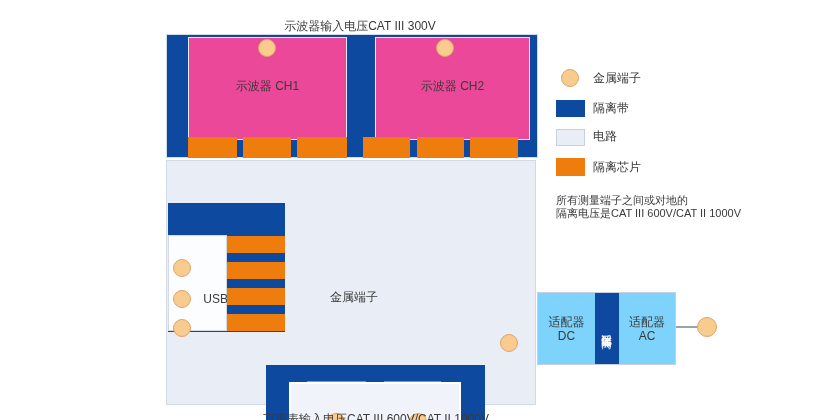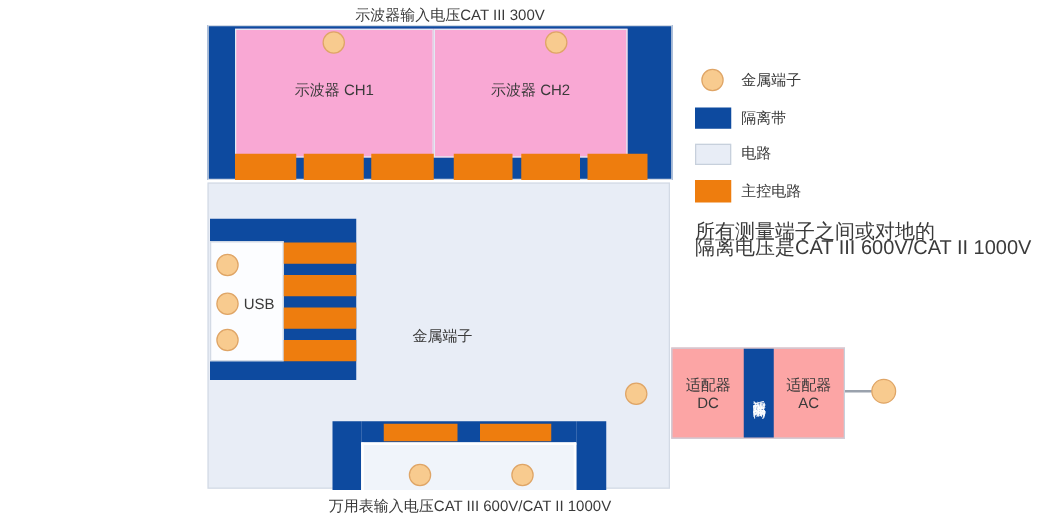--- a/index.html
+++ b/index.html
@@ -1,87 +1,87 @@
 <!DOCTYPE html>
 <html><head>
 <meta charset="utf-8">
 <style>
   * { box-sizing: border-box; margin: 0; padding: 0; }
   html,body { background:#fff; }
   body { font-family: "Liberation Sans", "DejaVu Sans", sans-serif; color:#3a3a3a; }
   #canvas { position:relative; width:840px; height:420px; background:#ffffff; overflow:hidden; }
-  .abs { position:absolute; }
+  .abs { position:absolute;margin-top:14px; }
   .txt { font-size:12px; line-height:14px; color:#3a3a3a; white-space:nowrap; }
   .center { text-align:center; }
 
   
   #cap-top  { left:250px; top:5px;  width:220px; }
   #cap-bot  { left:256px; top:398px; width:240px; }
 
   
   #scope { left:166px; top:20px; width:372px; height:124px; background:#0d4a9f; border:1px solid #d3dae5; }
-  .chbox { position:absolute; top:2px; height:103px; background:#f9a8d4; border:1px solid #e3e9f2;text-decoration:underline; }
+  .chbox { position:absolute; top:2px; height:103px; background:#ec4899; border:1px solid #e3e9f2;text-decoration:underline; }
   #ch1-box { left:21px;  width:159px; }
-  #ch2-box { left:180px; width:155px; }
+  #ch2-box { left:208px; width:155px; }
   .ch-label { position:absolute; left:0; right:0; top:41px; }
   .terminal { position:absolute; width:18px; height:18px; border-radius:50%;
               background:#f8cb8f; border:1.5px solid #dfa566; }
   #ch1-term { left:91px;  top:4px; }
   #ch2-term { left:269px; top:4px; }
   .chip { position:absolute; background:#ee7d0e; }
   .scope-chip { top:102px; height:21px; }
   #sc1 { left:21px;  width:49px; } #sc2 { left:76px;  width:48px; } #sc3 { left:130px; width:50px; }
   #sc4 { left:196px; width:47px; } #sc5 { left:250px; width:47px; } #sc6 { left:303px; width:48px; }
 
   
   #main { left:166px; top:146px; width:370px; height:245px; background:#e8edf6; border:1px solid #d3dae5; }
   #usb-asm { left:1px; top:28px; width:117px; height:129px; background:#0d4a9f; }
   #usb-box { left:0; top:18px; width:59px; height:96px; background:#fcfdff; border:1px solid #d3dae5; }
   .usb-term { left:4px; }
   #usb-t1 { top:9px; } #usb-t2 { top:40px; } #usb-t3 { top:69px; }
-  #usb-label { left:26px; top:42px; width:33px; text-align:left; }
+  #usb-label { left:26px; top:42px; width:33px; text-align:right; }
   .usb-chip { left:59px; width:58px; height:17px; }
   #uc1 { top:19px; } #uc2 { top:45px; } #uc3 { top:71px; } #uc4 { top:97px; }
   #controller-label { left:107px; top:115px; width:160px; }
   #charge-label { left:281px; top:140px; width:120px; }
   #charge-term { left:333px; top:159px; }
   .mm-bar { background:#0d4a9f; top:190px; height:55px; }
   #mm-bar-l { left:99px;  width:23px; }
   #mm-bar-r { left:294px; width:24px; }
   #mm-strip { left:122px; top:190px; width:172px; height:17px; background:#0d4a9f; }
   #mm-chip1 { left:18px; top:2px; width:59px; height:14px; }
   #mm-chip2 { left:95px; top:2px; width:57px; height:14px; }
   #mm-box { left:122px; top:207px; width:172px; height:38px; background:#f0f4fa;
             border:2px solid #ffffff; border-bottom:none; }
   #mm-label { left:0; right:0; top:8px; }
   #mm-t1 { left:36px;  top:15px; }
   #mm-t2 { left:118px; top:15px; }
 
   
-  #adapter { left:537px; top:278px; width:139px; height:73px; background:#fca5a5;
+  #adapter { left:537px; top:278px; width:139px; height:73px; background:#7dd3fc;
              border:1px solid #c7d0dc; display:flex; }
   .ad-sec { display:flex; flex-direction:column; align-items:center; justify-content:center; }
   #ad-dc { width:57px; }
   #ad-iso { width:24px; background:#0d4a9f; color:#fff; display:flex; align-items:center; justify-content:center; }
   #ad-iso span { writing-mode:vertical-rl; text-orientation:upright; font-size:10.5px;
                  letter-spacing:1px; line-height:24px; color:#fff; }
   #ad-ac { flex:1; }
   #ad-line { left:676px; top:312px; width:22px; height:2px; background:#9aa2ad; }
   #ad-term { left:697px; top:303px; width:20px; height:20px; }
 
   
   #lg-term  { left:561px; top:55px; }
   #lg-band  { left:556px; top:86px;  width:29px; height:17px; background:#0d4a9f; }
   #lg-circ  { left:556px; top:115px; width:29px; height:17px; background:#e8edf6; border:1px solid #c7d0dc; }
   #lg-chip  { left:556px; top:144px; width:29px; height:18px; background:#ee7d0e; }
   #lg-l1 { left:593px; top:57px; }
   #lg-l2 { left:593px; top:87px;text-align:right; }
   #lg-l3 { left:593px; top:116px;font-family:Liberation Mono, monospace; }
   #lg-l4 { left:593px; top:146px; }
-  #note { left:556px; top:180px; width:250px; font-size:16px; line-height:12.5px; color:#3a3a3a; }
+  #note { left:556px; top:180px; width:250px; font-size:11px; line-height:12.5px; color:#3a3a3a; }
   #note div { white-space:nowrap; }
 </style>
 </head>
 <body>
 
 <div id="canvas">
 
   <div class="abs txt center" id="cap-top">示波器输入电压CAT III 300V</div>
 
   <div class="abs" id="scope">
@@ -148,21 +148,21 @@
   <div class="abs" id="ad-line"></div>
   <div class="terminal abs" id="ad-term"></div>
 
   <div class="terminal abs" id="lg-term"></div>
   <div class="abs txt" id="lg-l1">金属端子</div>
   <div class="abs" id="lg-band"></div>
   <div class="abs txt" id="lg-l2">隔离带</div>
   <div class="abs" id="lg-circ"></div>
   <div class="abs txt" id="lg-l3">电路</div>
   <div class="abs" id="lg-chip"></div>
-  <div class="abs txt" id="lg-l4">主控电路</div>
+  <div class="abs txt" id="lg-l4">隔离芯片</div>
 
   <div class="abs" id="note">
     <div>所有测量端子之间或对地的</div>
     <div>隔离电压是CAT III 600V/CAT II 1000V</div>
   </div>
 
   <div class="abs txt center" id="cap-bot">万用表输入电压CAT III 600V/CAT II 1000V</div>
 
 </div>
 

